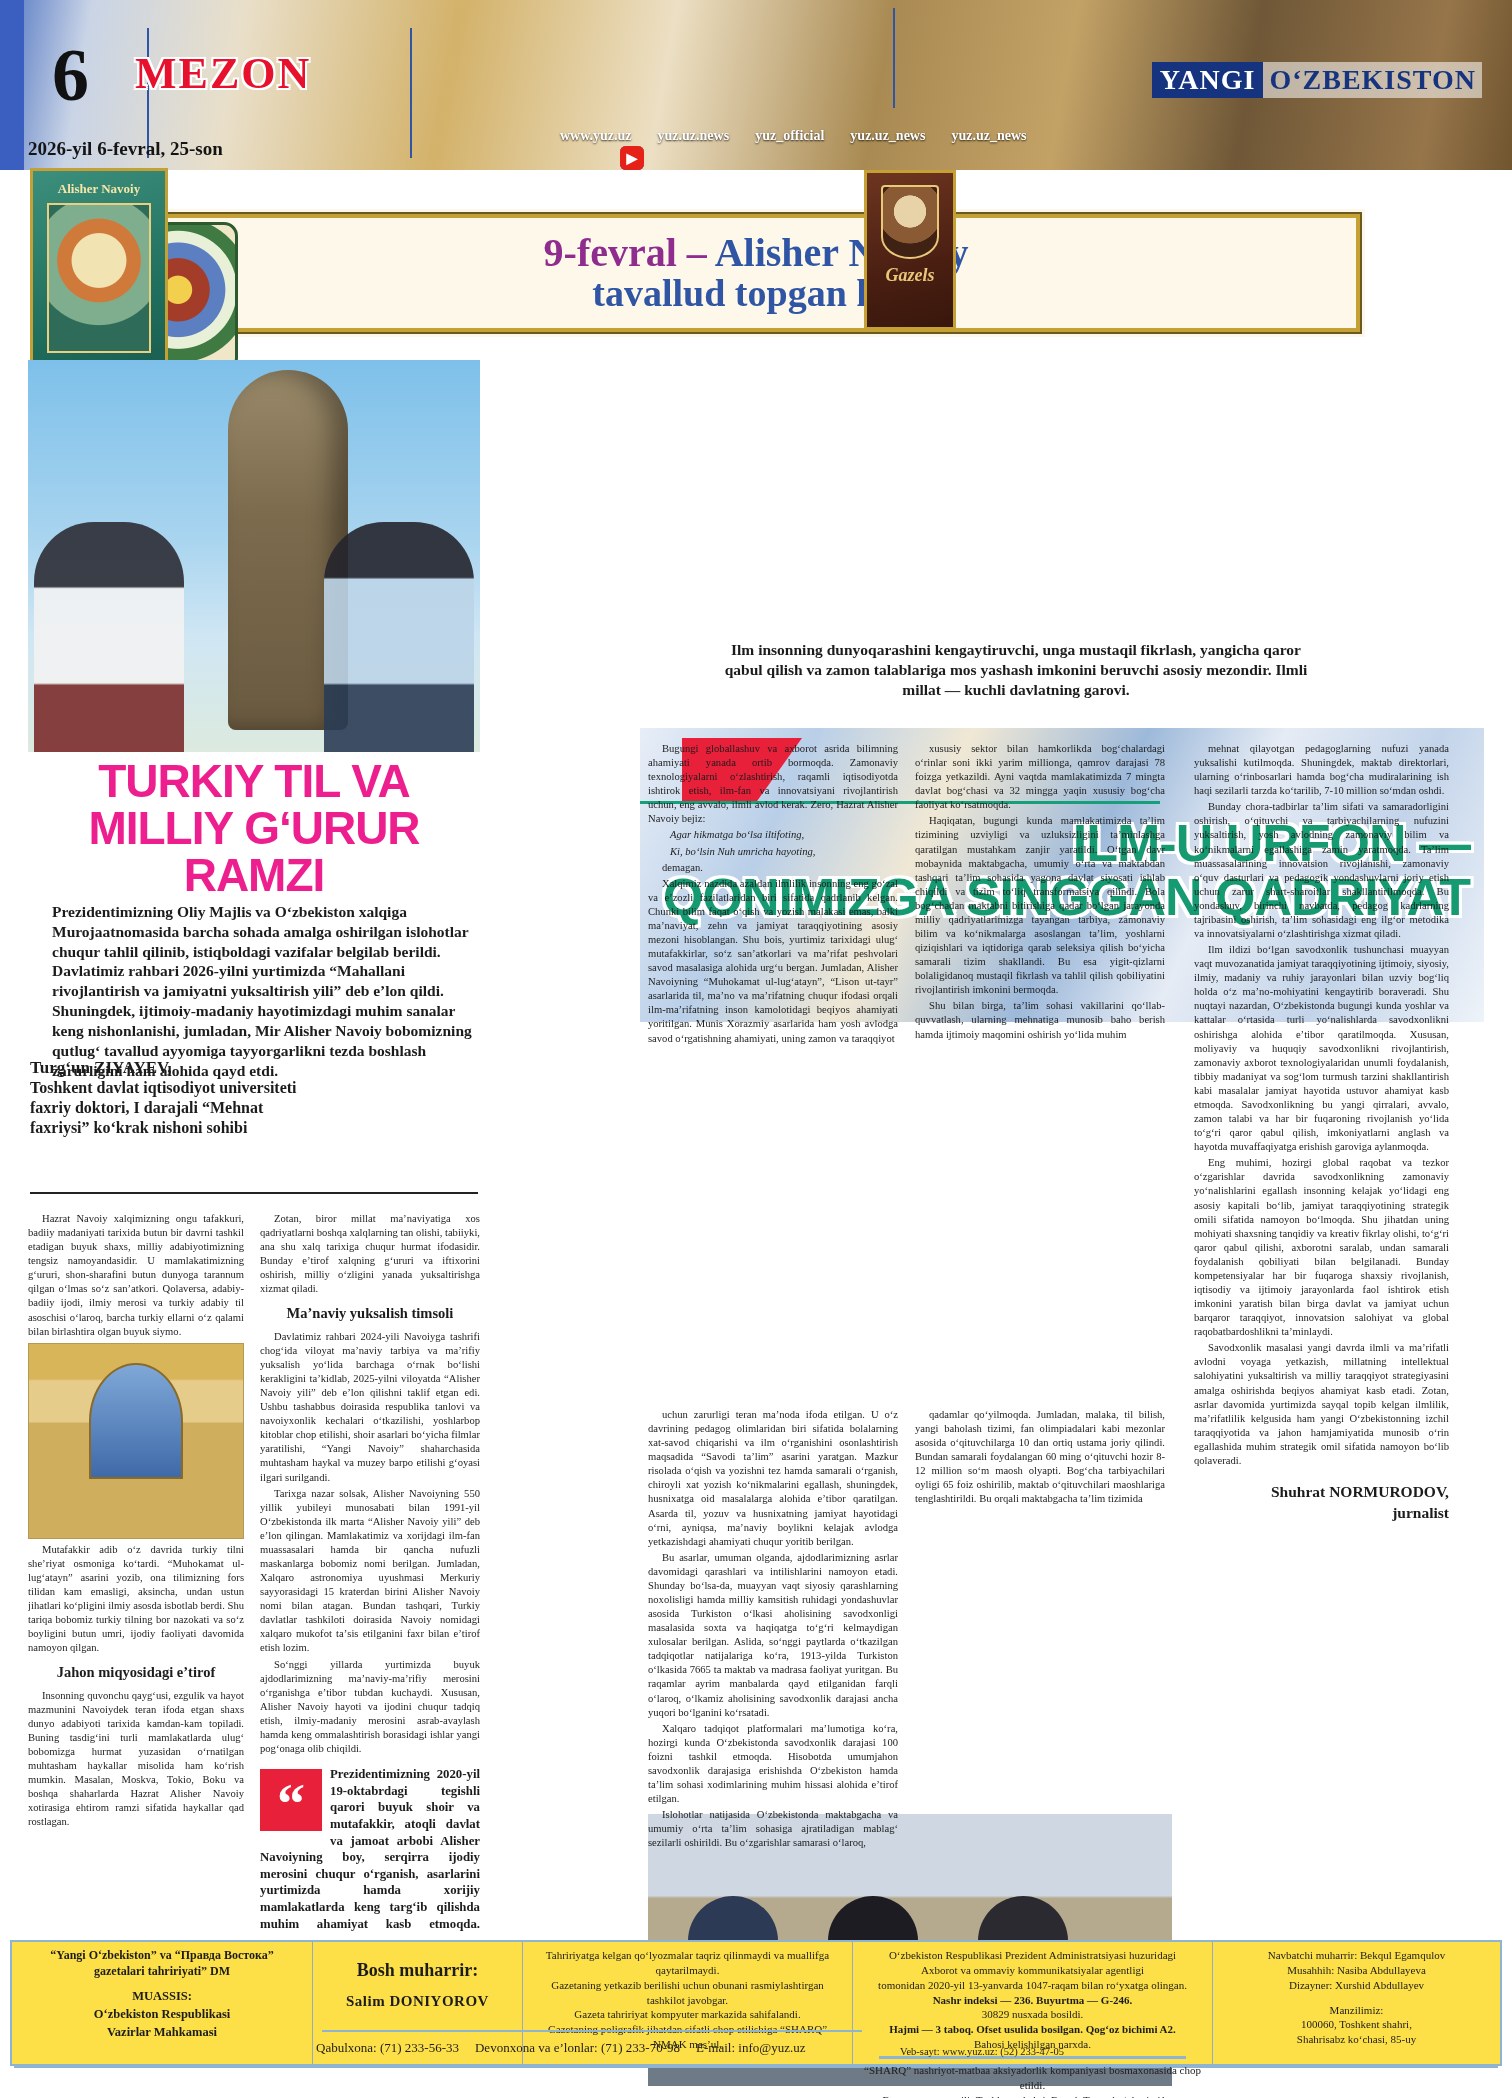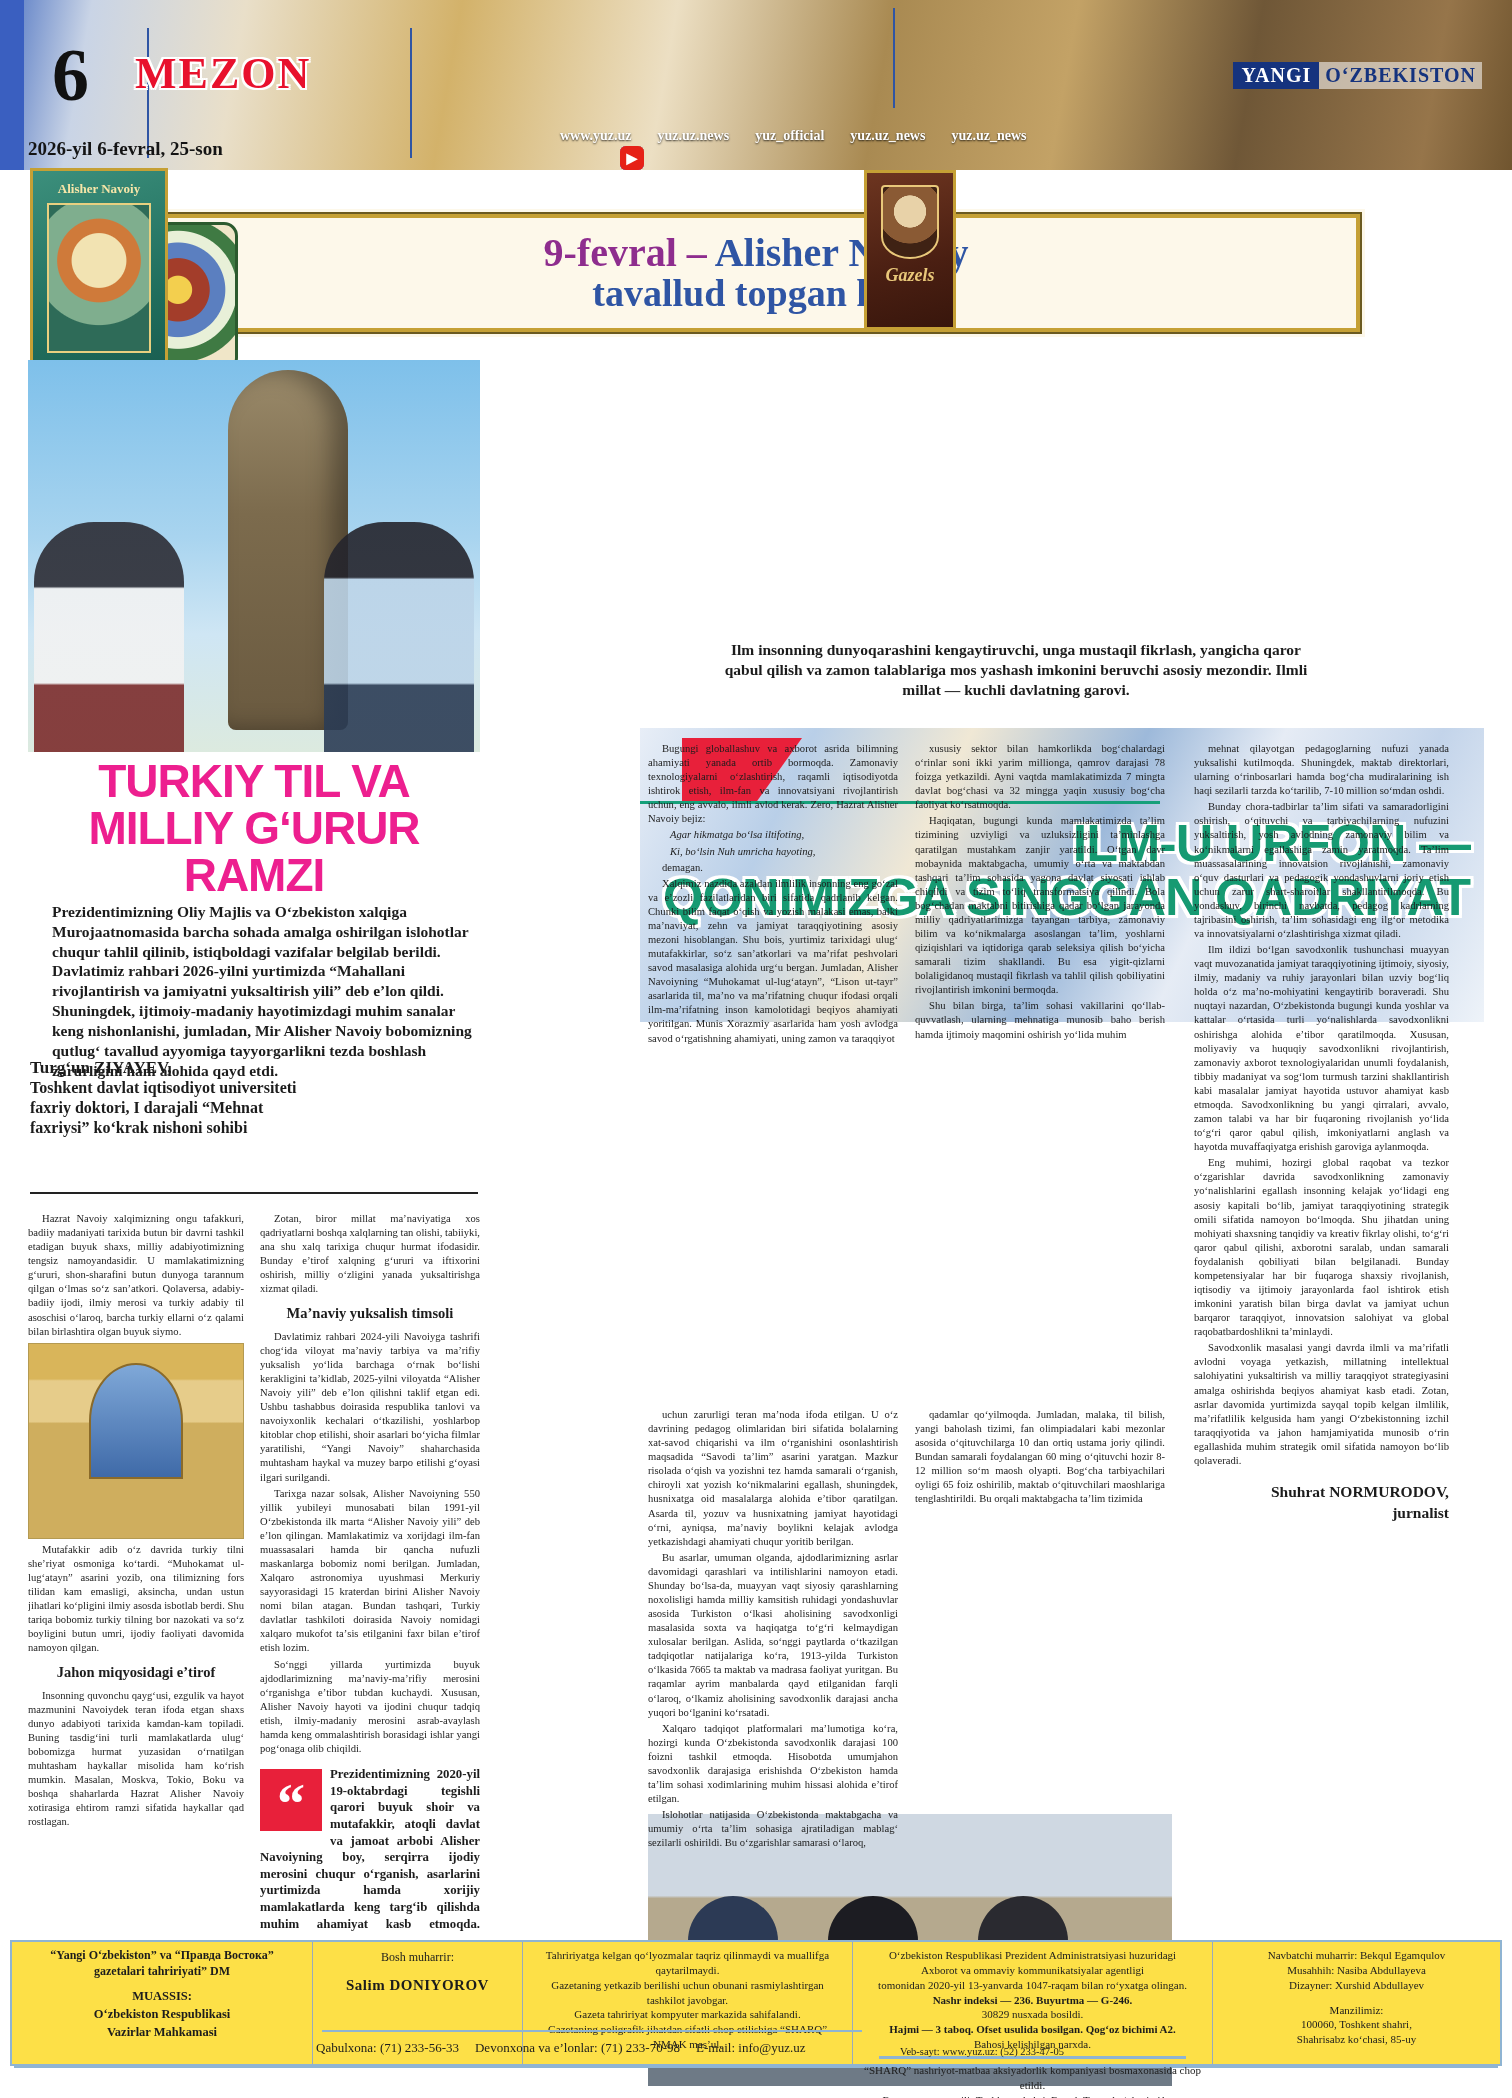--- a/index.html
+++ b/index.html
@@ -10,21 +10,21 @@
 
   
   .header { left:0; top:0; width:1512px; height:170px; overflow:hidden;
     background:linear-gradient(100deg,#4f74c2 0%,#c9d4e6 6%,#e9dfc9 16%,#d3b26a 30%,#ecdfc3 44%,#a98a52 58%,#c3a266 70%,#6f5737 82%,#96754a 94%,#70552f 100%); }
   .header-blue-bar { left:0; top:0; width:24px; height:170px; background:#3a5fc0; }
   .vline { width:2px; background:#2f55a4; }
   .page-num { font-size:74px; font-weight:700; color:#111; line-height:1; }
   .masthead { font-size:44px; font-weight:700; letter-spacing:2px; color:#e8112d;
     text-shadow:-2px 0 #fff,2px 0 #fff,0 -2px #fff,0 2px #fff,-2px -2px #fff,2px 2px #fff,-2px 2px #fff,2px -2px #fff; }
   .issue-date { font-size:19px; font-weight:700; color:#141414; }
-  .brand { display:flex; align-items:center; font-weight:700; font-size:20px; letter-spacing:1px; }
+  .brand { display:flex; align-items:center; font-weight:700; font-size:28px; letter-spacing:1px; }
   .brand-yangi { background:#15337e; color:#fff; padding:2px 8px; }
   .brand-uzb { color:#15337e; background:rgba(255,255,255,.55); padding:2px 6px; }
   .socials { display:flex; align-items:center; gap:26px; }
   .social { display:flex; align-items:center; gap:7px; }
   .social .badge { width:24px; height:24px; border-radius:6px; display:flex; align-items:center; justify-content:center;
                    color:#fff; font-family:"Liberation Sans",sans-serif; font-weight:700; font-size:14px; }
   .social .lbl { color:#fff; font-weight:700; font-size:14px; text-shadow:0 1px 2px rgba(0,0,0,.8); }
 
   
   .banner { left:150px; top:212px; width:1212px; height:122px; background:#fdf8ea;
@@ -104,21 +104,21 @@
 
   
   .footer { left:10px; top:1940px; width:1492px; height:126px; border:2px solid #8fb4d2;
     box-shadow:0 6px 0 -4px #8fb4d2; background:#fde047; display:flex; font-size:11px; }
   .fcell { padding:6px 8px; text-align:center; }
   .fcell + .fcell { border-left:1px solid #9ab; }
   .f-left { width:300px; } .f-editor { width:210px; display:flex; flex-direction:column; align-items:center; }
   .f-center { width:330px; } .f-reg { width:360px; } .f-staff { flex:1; }
   .f-left .t1 { font-weight:700; font-size:12px; line-height:1.3; }
   .f-left .muassis { font-weight:700; margin-top:8px; font-size:12.5px; line-height:1.45; }
-  .f-editor .lbl { font-weight:400; font-size:12px; margin-top:2px; }
+  .f-editor .lbl { font-weight:700; font-size:18px; margin-top:12px; }
   .f-editor .name { font-weight:700; font-size:15px; margin-top:12px; letter-spacing:.5px; }
   .fline { line-height:1.35; }
   .f-reg .bold { font-weight:700; }
   .reg-divider { height:3px; background:#8fb4d2; margin:4px 18px; }
   .contacts { position:absolute; left:316px; top:2040px; width:560px; display:flex; gap:16px;
     font-size:13px; white-space:nowrap; }
   .contacts2 { position:absolute; left:900px; top:2046px; font-size:10.5px; }
   .editor-rule { position:absolute; left:322px; top:2030px; width:540px; height:2px; background:#8fb4d2; }
 </style>
 </head>

